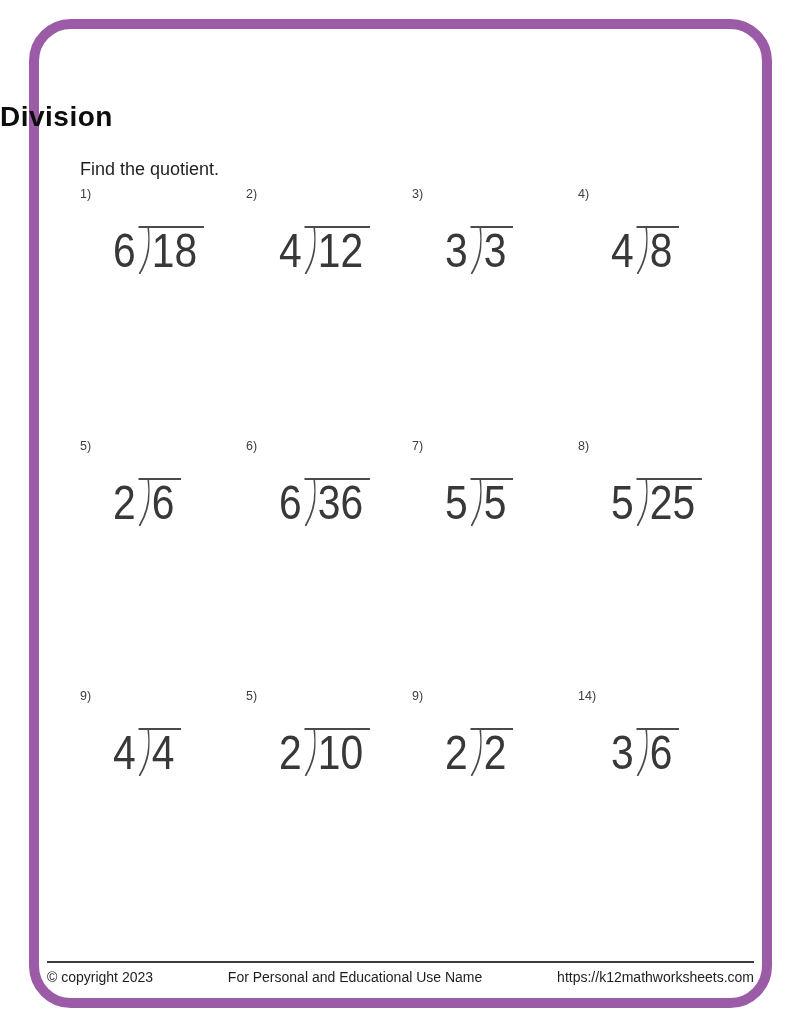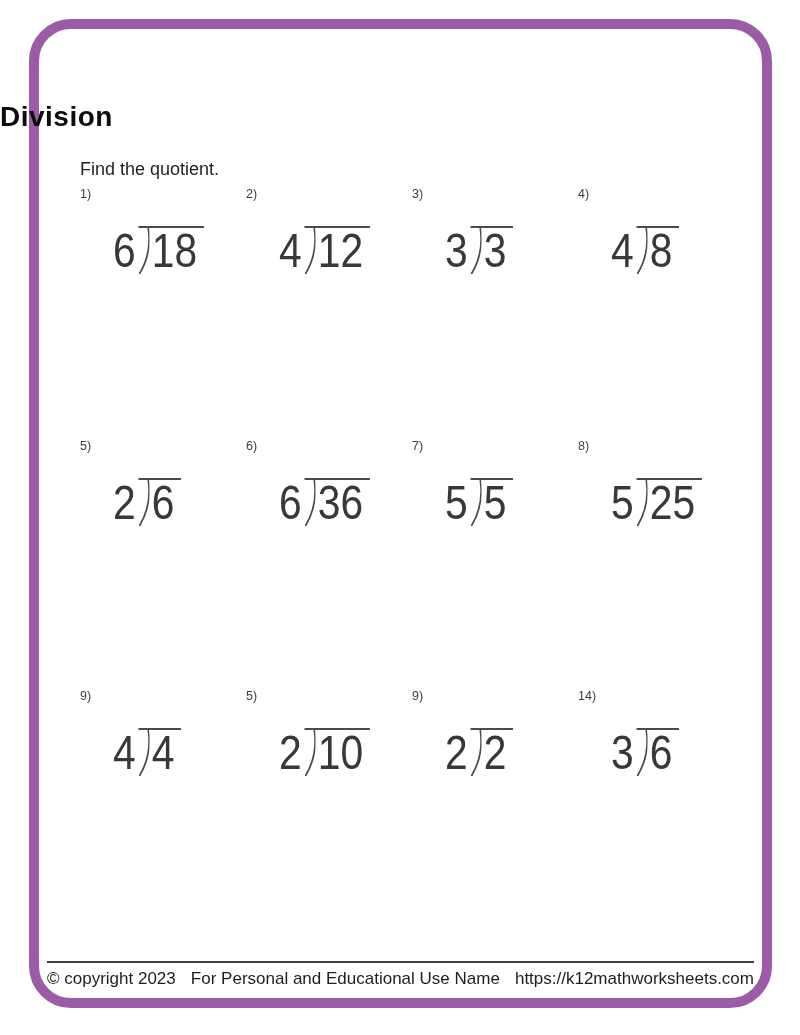--- a/index.html
+++ b/index.html
@@ -49,21 +49,21 @@
   .arc { display:block; width:13px; height:46px; }
   .dividend {
     font-size:48px; line-height:46px; height:46px; padding-left:3px;
   }
   .footer-divider {
     position:absolute; left:47px; top:961px; width:707px; height:2px; background:#3d3d3d;
   }
   .footer {
     position:absolute; left:47px; top:969px; width:707px;
     display:flex; justify-content:space-between; align-items:baseline;
-    font-size:17px; color:#1e1e1e;
+    font-size:14px; color:#1e1e1e;
   }
 </style>
 </head>
 <body>
 
 <div class="page">
   <div class="page-border" style="border-color: rgb(155, 91, 167);"></div>
 
 
   <div class="title">Division</div>

